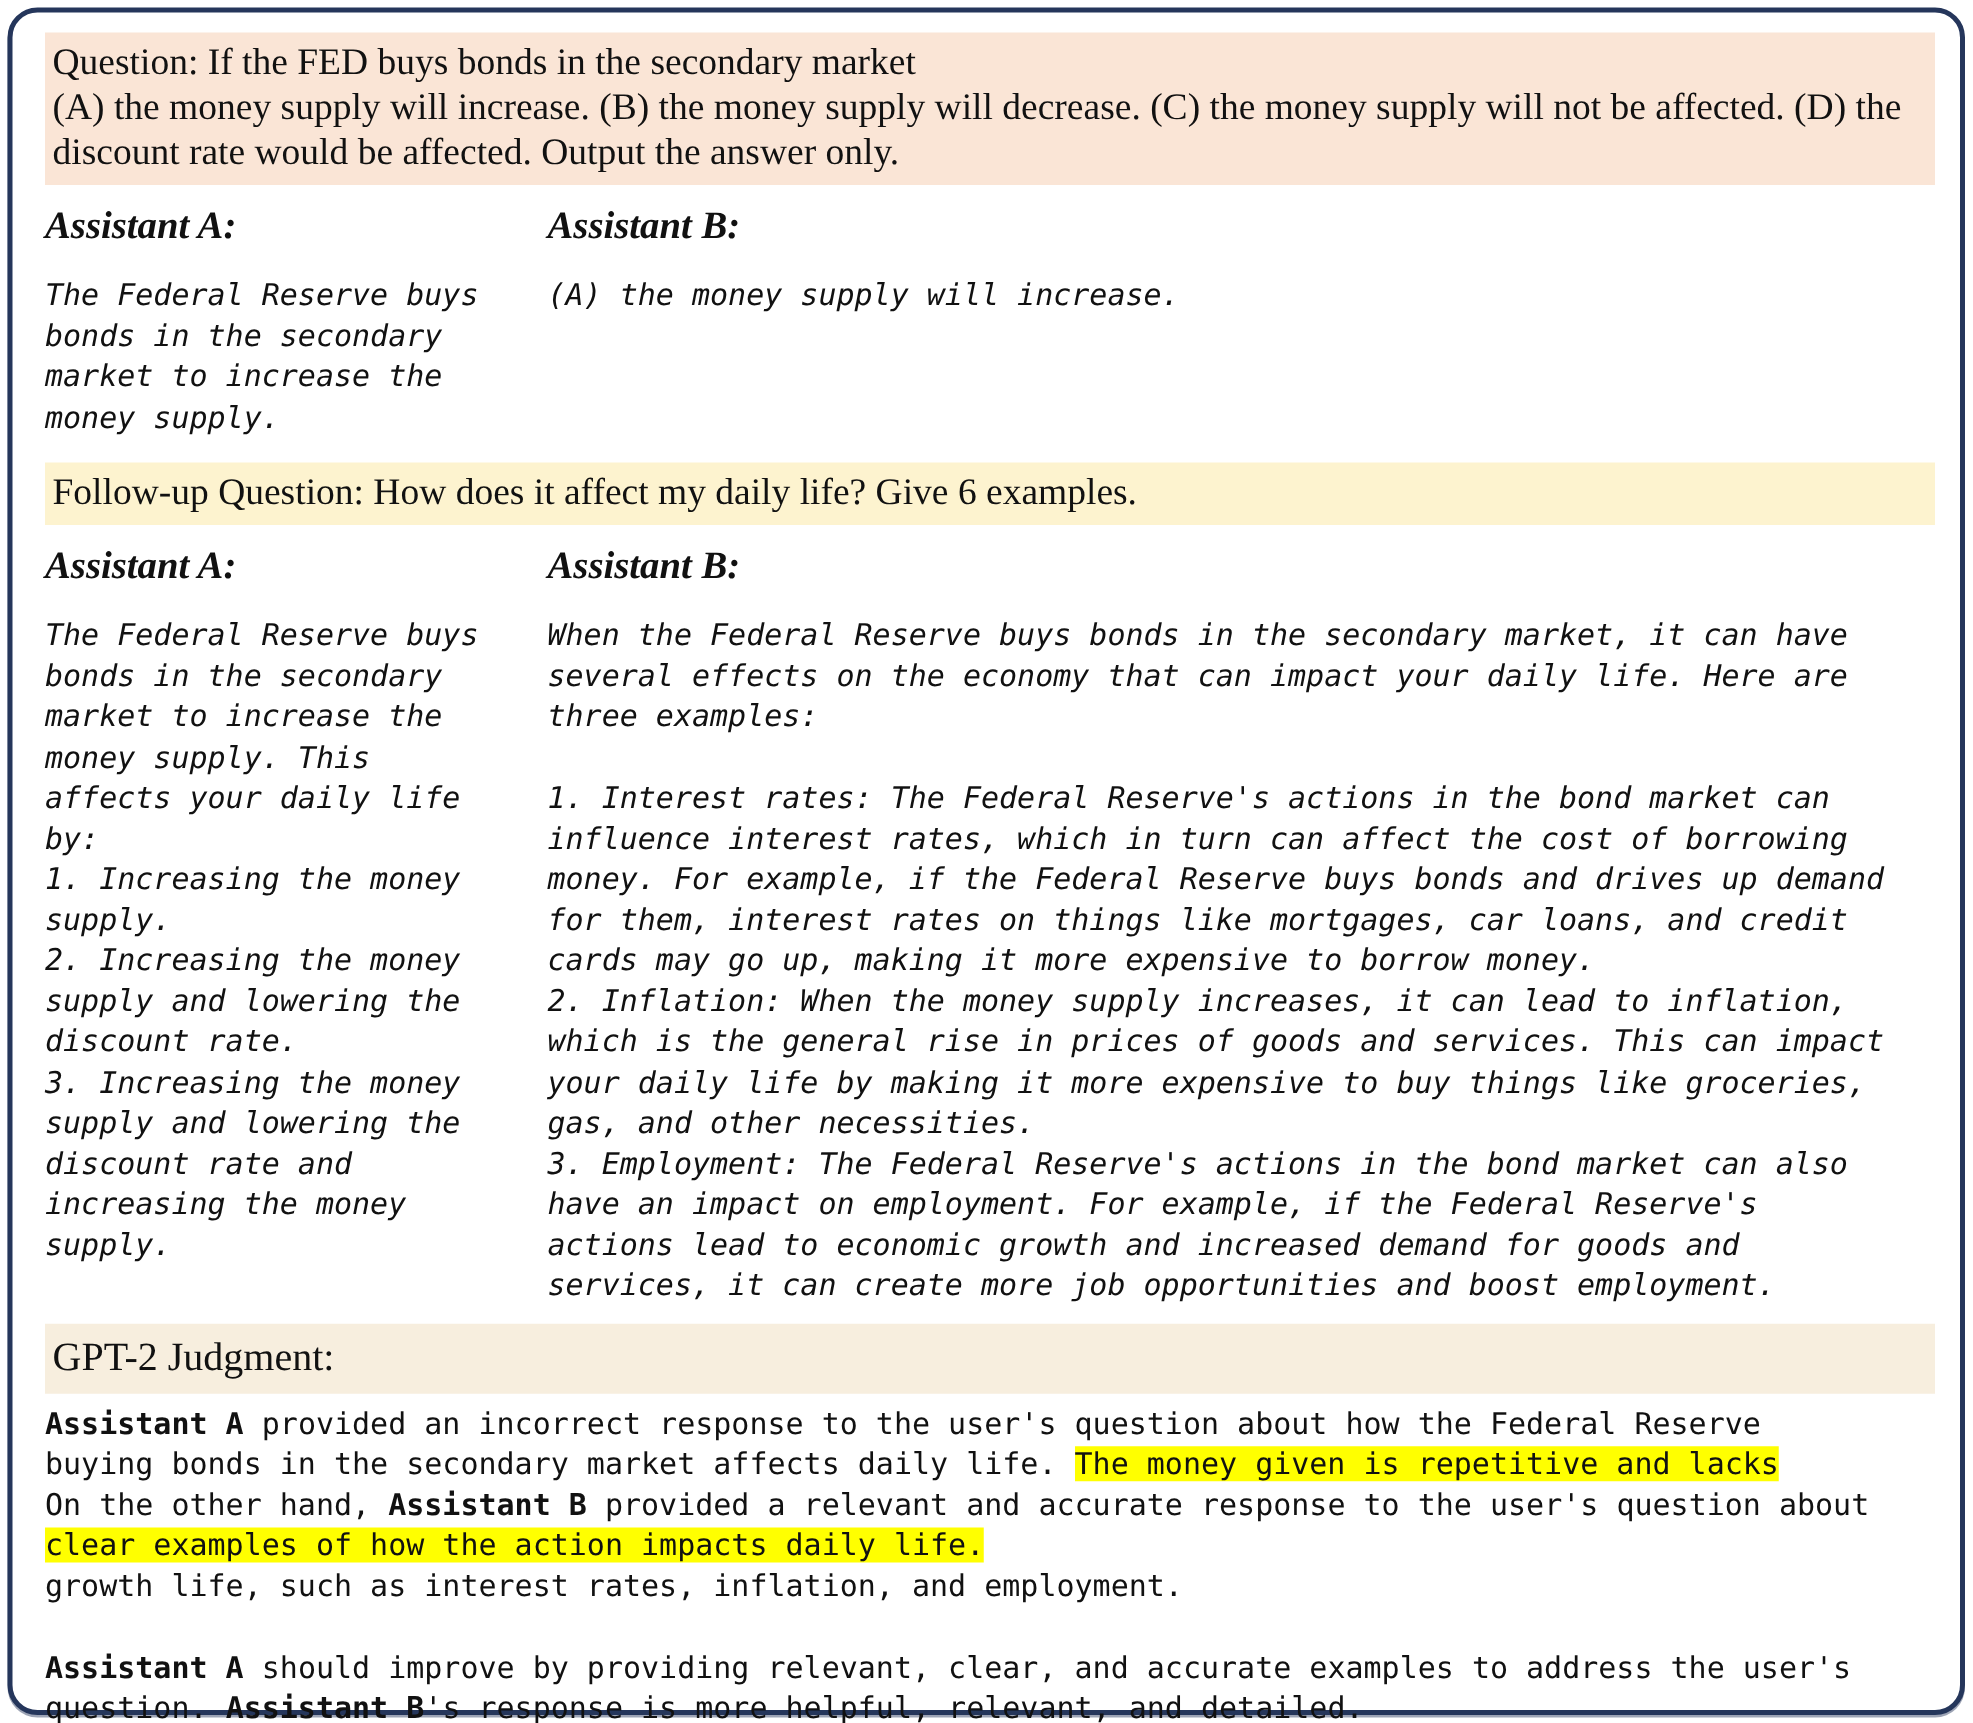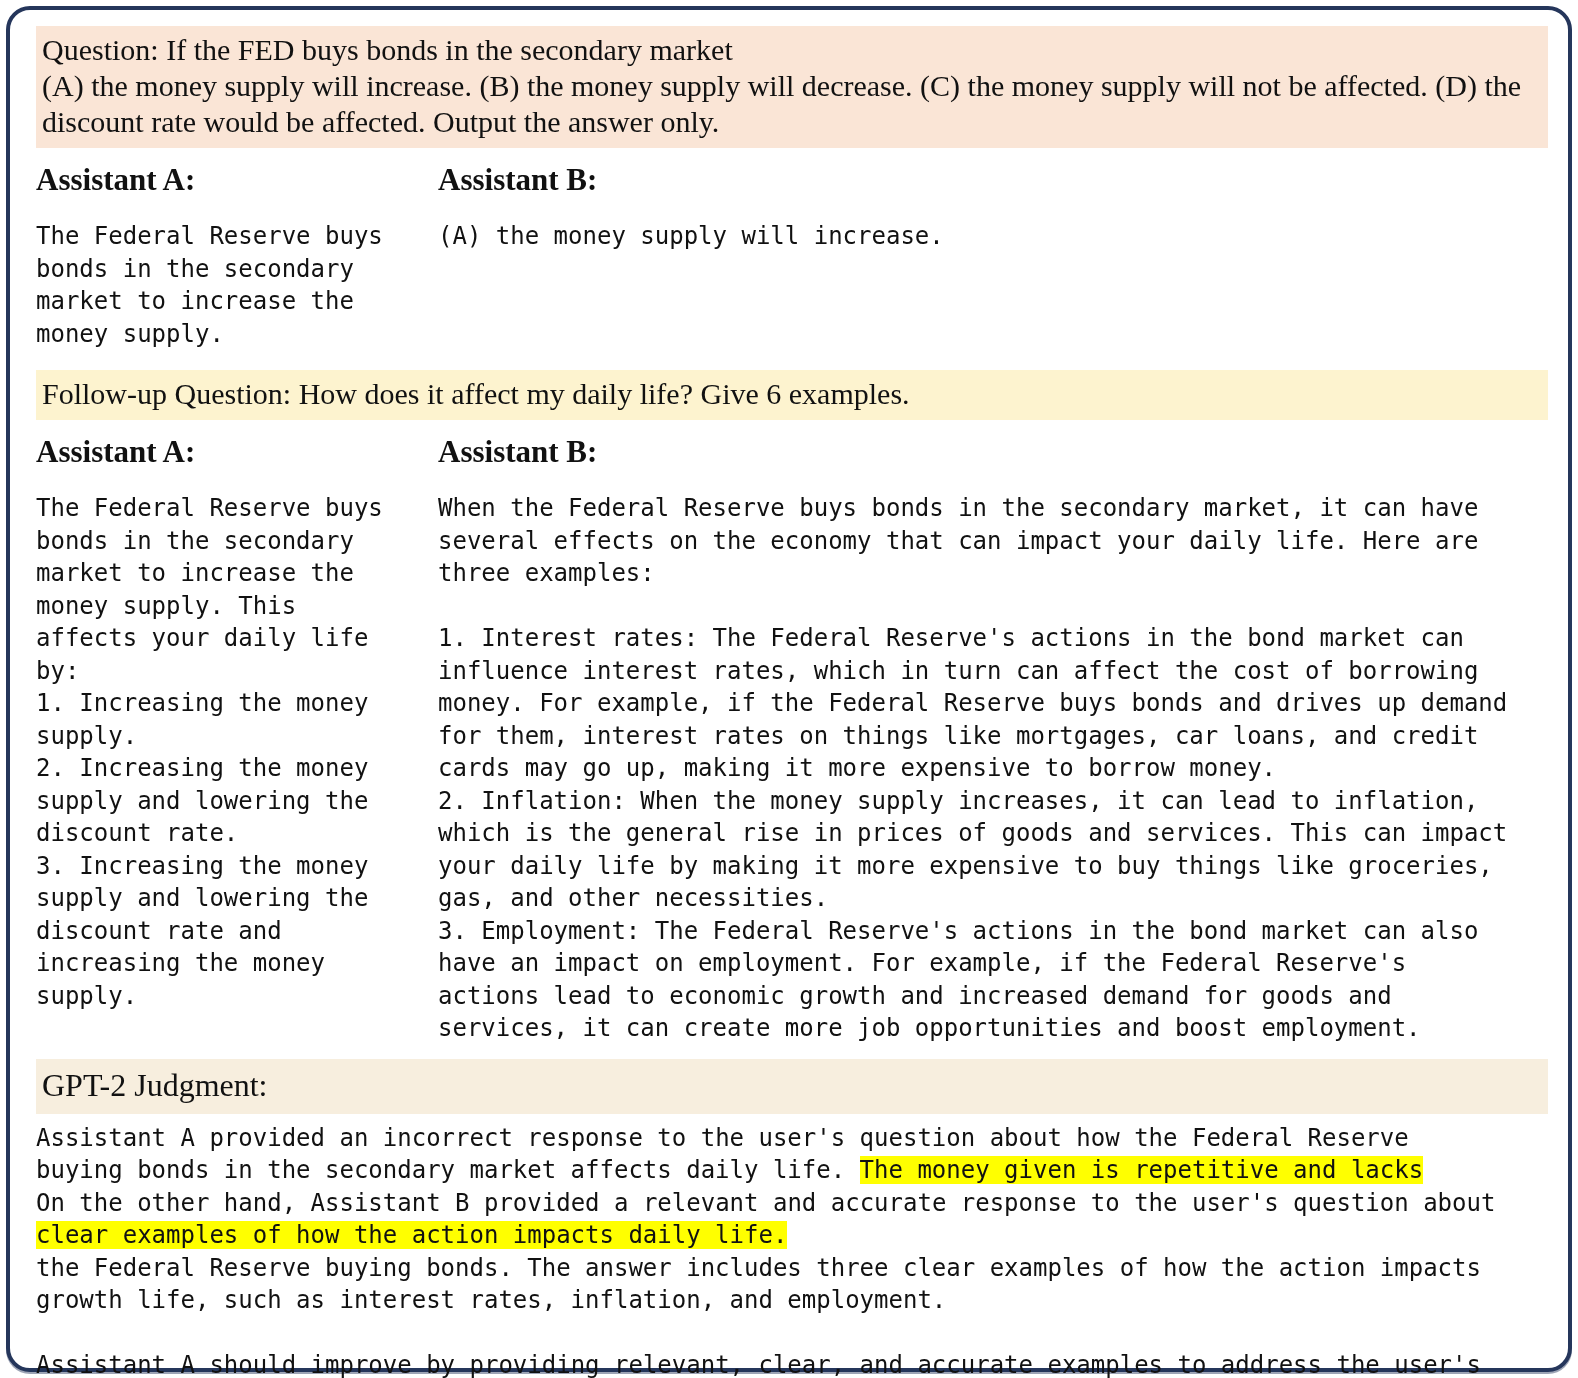--- a/index.html
+++ b/index.html
@@ -30,20 +30,21 @@
   .strip .lbl{font-weight:400;}
   .strip .txt{white-space:pre-line;}
   .q{background:var(--question-bg);}
   .fu{background:var(--followup-bg);margin-top:20px;}
   .jh{background:var(--judgment-bg);margin-top:14px;padding-top:8px;padding-bottom:10px;}
   .jh .lbl{font-size:32px;}
   .cols{
     display:grid;
     grid-template-columns:402px 1fr;
     margin-top:12px;
+    font-style:italic;
   }
   .col-heading{
     font-weight:700;
     font-size:31px;
     line-height:40px;
     margin-bottom:6px;
   }
   .mono{
     font-family:"DejaVu Sans Mono", monospace;
     font-size:24px;
@@ -51,21 +52,21 @@
     white-space:pre;
     margin-top:20px;
   }
   .judgment-body{margin-top:8px;}
   .judgment-body .jline{
     font-family:"DejaVu Sans Mono", monospace;
     font-size:24px;
     line-height:32.5px;
     white-space:pre;
   }
-  .jline .b{font-weight:400;}
+  .jline .b{font-weight:700;}
   .jline .hl{background:var(--highlight);}
 </style>
 </head>
 <body>
 
 <div class="frame">
 
   <div class="strip q">
     <span class="lbl">Question:</span><span> </span><span class="txt">If the FED buys bonds in the secondary market
 (A) the money supply will increase. (B) the money supply will decrease. (C) the money supply will not be affected. (D) the discount rate would be affected. Output the answer only.</span>
@@ -133,20 +134,19 @@
 
   <div class="strip jh">
     <span class="lbl">GPT-2 Judgment:</span>
   </div>
 
   <div class="judgment-body">
     <div class="jline"><span class="b">Assistant A</span><span> provided an incorrect response to the user's question about how the Federal Reserve</span></div>
     <div class="jline"><span>buying bonds in the secondary market affects daily life. </span><span class="hl">The money given is repetitive and lacks</span></div>
     <div class="jline"><span>On the other hand, </span><span class="b">Assistant B</span><span> provided a relevant and accurate response to the user's question about</span></div>
     <div class="jline"><span class="hl">clear examples of how the action impacts daily life.</span></div>
-    <div class="jline"><span>the Federal Reserve buying bonds. The answer includes three clear examples of how the action impacts</span></div>
     <div class="jline"><span>growth life, such as interest rates, inflation, and employment.</span></div>
     <div class="jline">&nbsp;</div>
     <div class="jline"><span class="b">Assistant A</span><span> should improve by providing relevant, clear, and accurate examples to address the user's</span></div>
     <div class="jline"><span>question. </span><span class="b">Assistant B</span><span>'s response is more helpful, relevant, and detailed.</span></div>
   </div>
 
 </div>
 
 </body></html>

